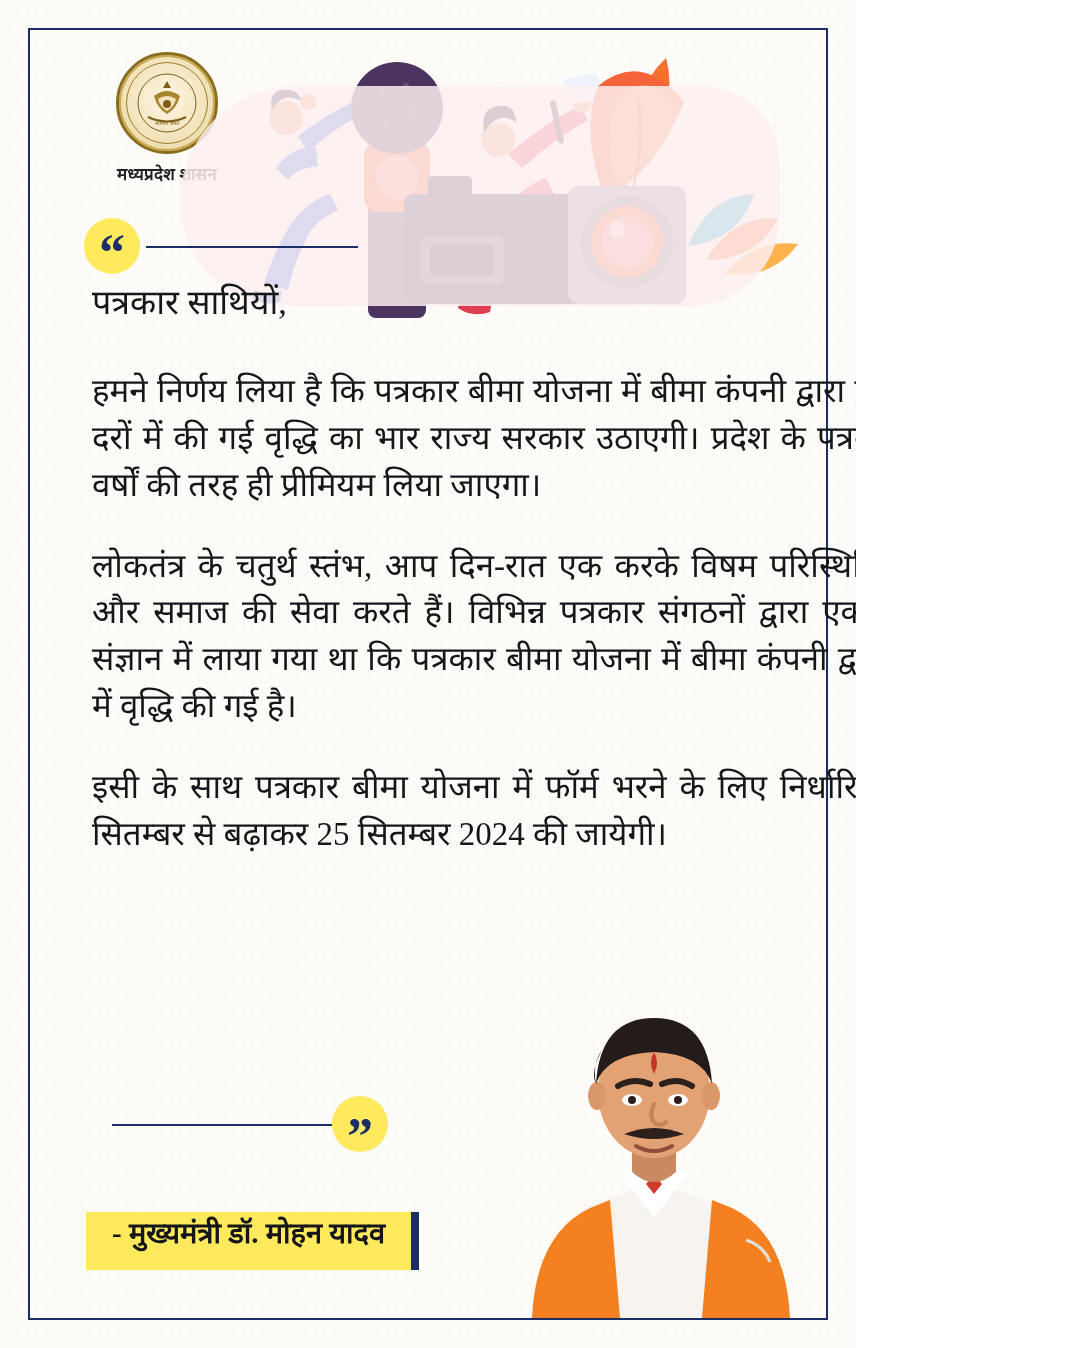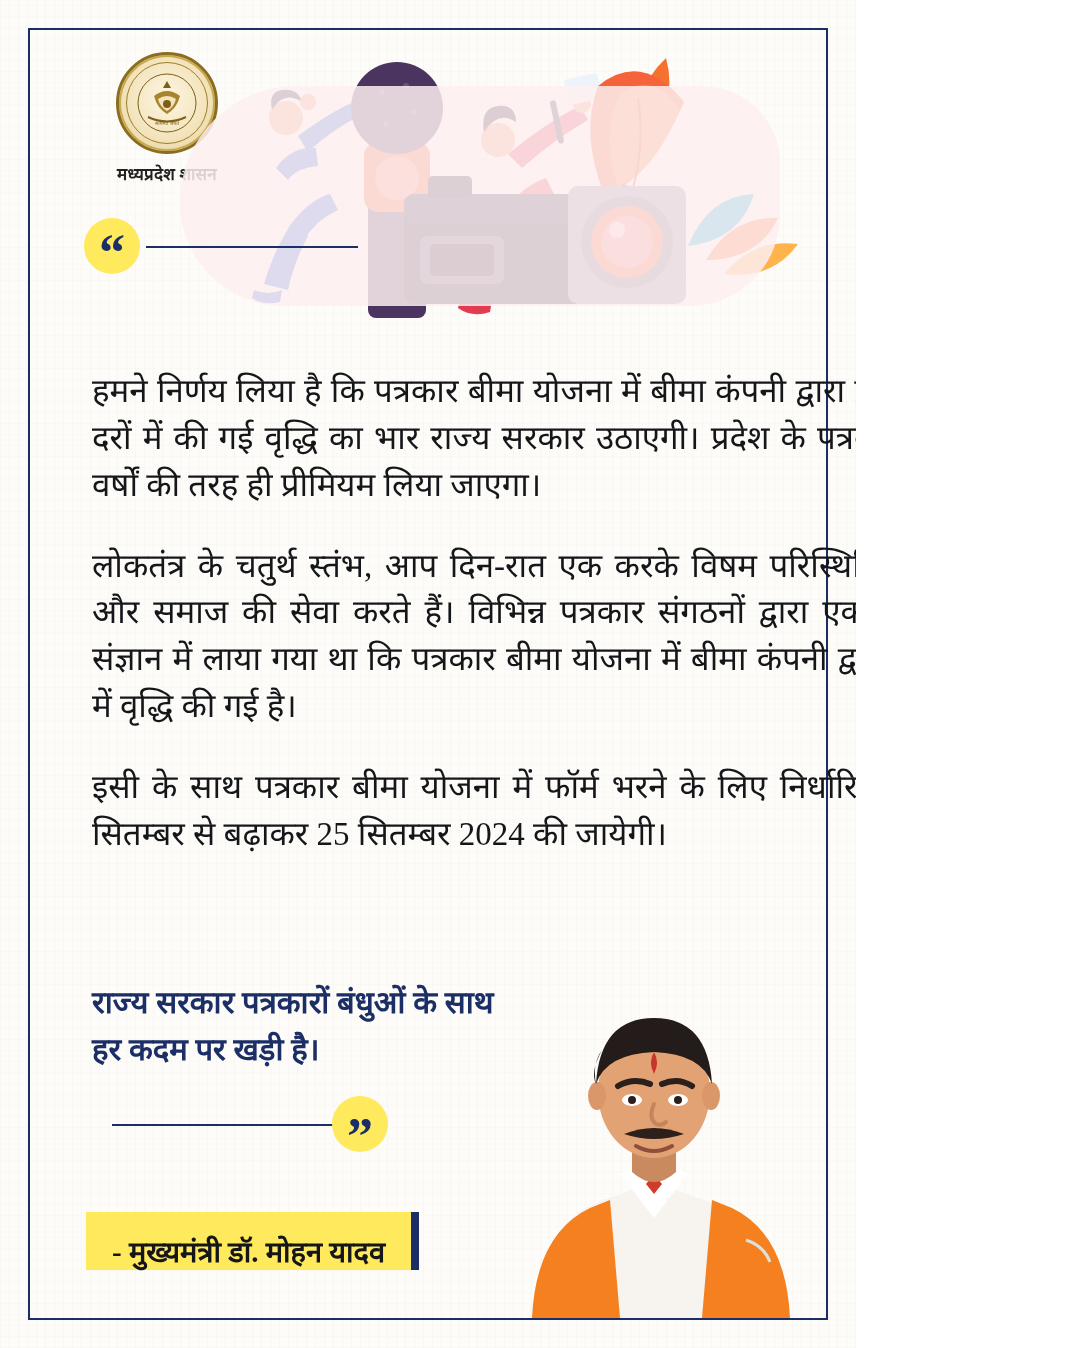--- a/index.html
+++ b/index.html
@@ -180,21 +180,21 @@
     color: #1b2f66;
   }
   
   .ribbon {
     position: absolute;
     left: 86px;
     top: 1212px;
     height: 58px;
     background: #ffe95c;
     display: flex;
-    align-items: flex-end;
+    align-items: flex-start;
     padding: 0 26px;
     border-right: 8px solid #1b2f66;
     box-sizing: border-box;
   }
   .ribbon span {
     font-family: "Liberation Serif", serif;
     font-weight: bold;
     font-size: 29px;
     color: #14161a;
     white-space: nowrap;
@@ -299,29 +299,28 @@
         <circle cx="449" cy="184" r="8" fill="#ffd9cf" opacity=".8"></circle>
       </g>
     </svg>
   </div>
 
   <div class="quote-open">
     <span>“</span>
   </div>
   <div class="rule-top"></div>
 
+  <div class="salutation">पत्रकार साथियों,</div>
 
   <div class="body-text">
     <p>हमने निर्णय लिया है कि पत्रकार बीमा योजना में बीमा कंपनी द्वारा प्रीमियम की दरों में की गई वृद्धि का भार राज्य सरकार उठाएगी। प्रदेश के पत्रकारों से गत वर्षों की तरह ही प्रीमियम लिया जाएगा।</p>
     <p>लोकतंत्र के चतुर्थ स्तंभ, आप दिन-रात एक करके विषम परिस्थितियों में देश और समाज की सेवा करते हैं। विभिन्न पत्रकार संगठनों द्वारा एक विषय मेरे संज्ञान में लाया गया था कि पत्रकार बीमा योजना में बीमा कंपनी द्वारा प्रीमियम में वृद्धि की गई है।</p>
     <p>इसी के साथ पत्रकार बीमा योजना में फॉर्म भरने के लिए निर्धारित तिथि 20 सितम्बर से बढ़ाकर 25 सितम्बर 2024 की जायेगी।</p>
   </div>
 
-  <div class="highlight" style="white-space: pre-line;">राज्य सरकार पत्रकारों बंधुओं के साथ
-हर कदम पर खड़ी है।</div>
 
   <div class="rule-bottom"></div>
   <div class="quote-close">
     <span>”</span>
   </div>
 
   <div class="ribbon">
     <span>- मुख्यमंत्री डॉ. मोहन यादव</span>
   </div>
 

